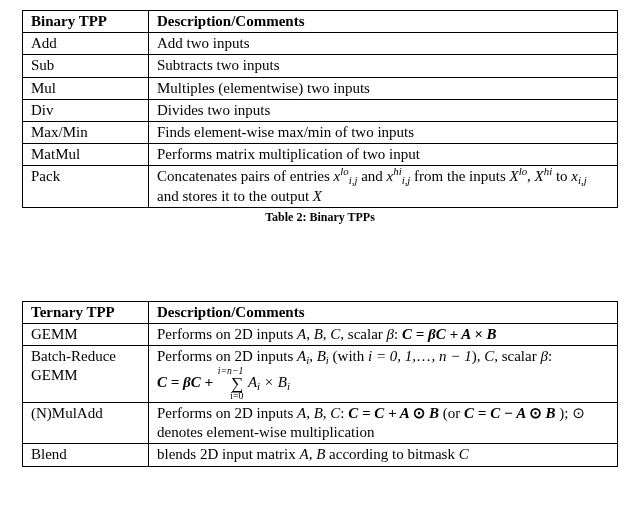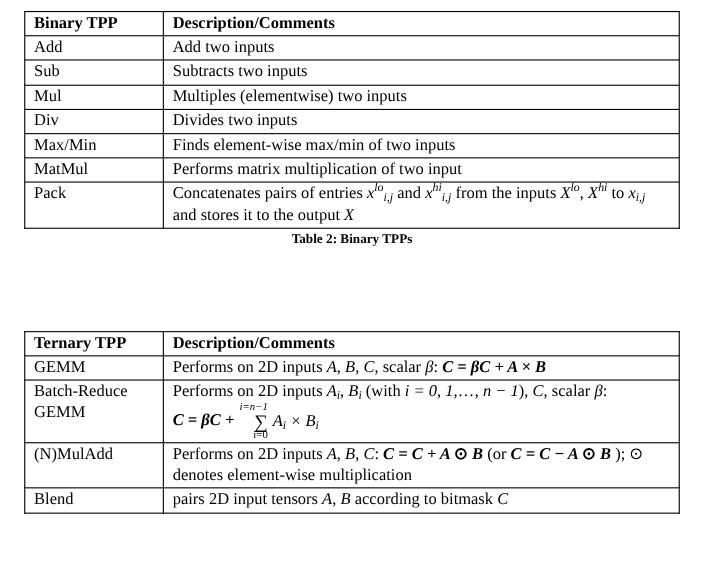--- a/index.html
+++ b/index.html
@@ -154,19 +154,19 @@
     </tr>
     <tr>
       <td class="bold">(N)MulAdd</td>
       <td>
         <span>Performs on 2D inputs </span><span class="math">A</span><span>, </span><span class="math">B</span><span>, </span><span class="math">C</span><span>: </span><span class="math nowrap"><span>C = C + A </span><span class="odot">⊙</span><span> B</span></span><span> (or </span><span class="math nowrap"><span>C = C − A </span><span class="odot">⊙</span><span> B </span></span><span>); </span><span class="odot">⊙</span><span> denotes element-wise multiplication</span>
       </td>
     </tr>
     <tr>
       <td class="bold">Blend</td>
       <td>
-        <span>pairs 2D input tensors </span><span class="math">A</span><span>, </span><span class="math">B</span><span> according to bitmask </span><span class="math">C</span>
+        <span>blends 2D input matrix </span><span class="math">A</span><span>, </span><span class="math">B</span><span> according to bitmask </span><span class="math">C</span>
       </td>
     </tr>
   </tbody>
     </table>
 
 </div>
 
 </body></html>

